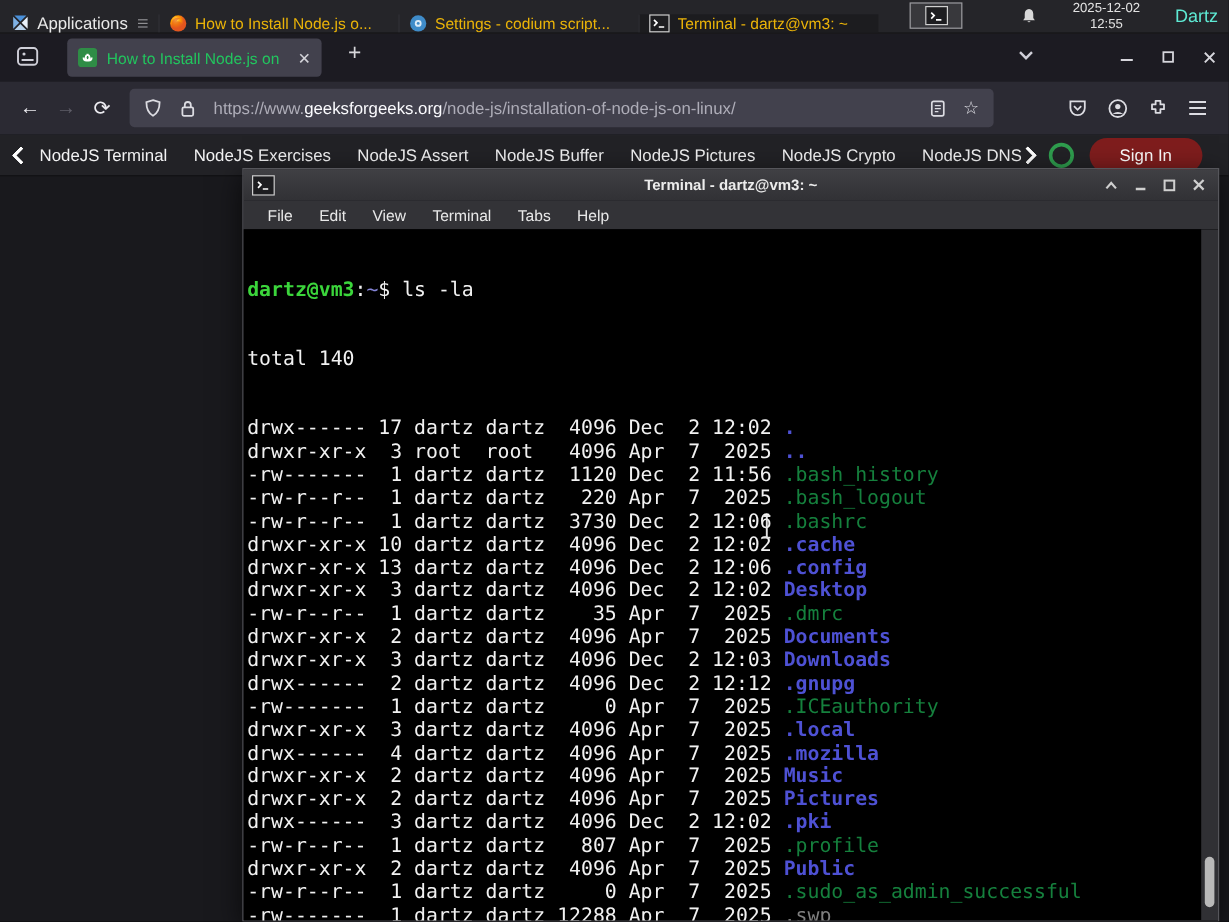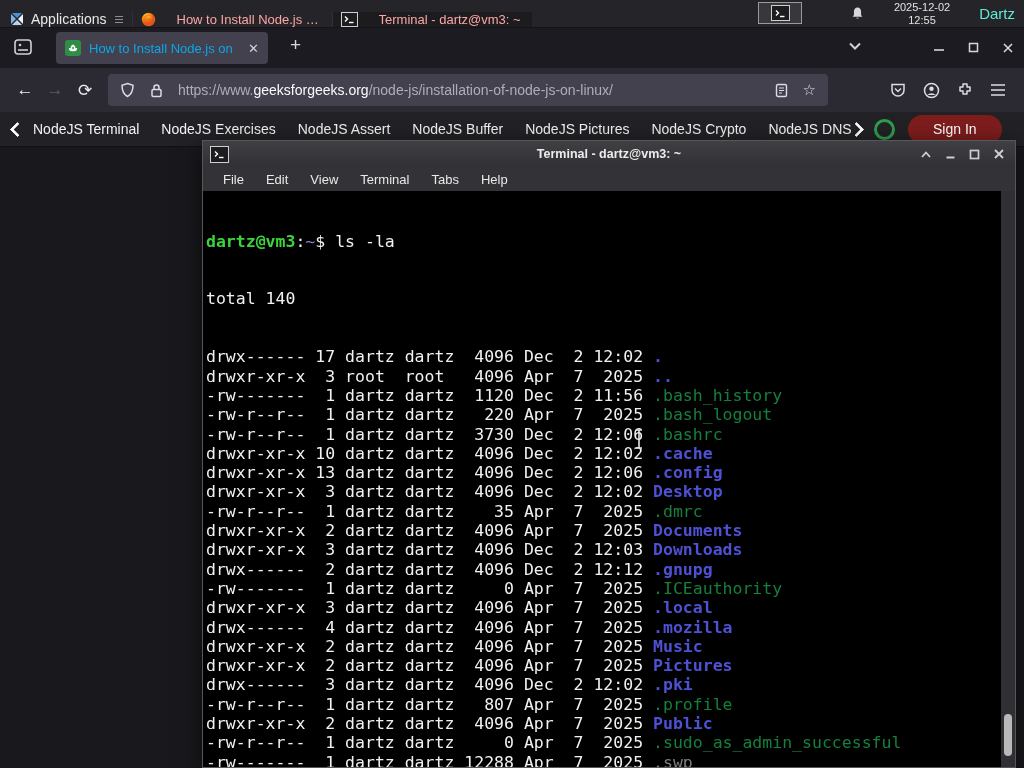--- a/index.html
+++ b/index.html
@@ -6,40 +6,40 @@
   body{width:1024px;height:768px;position:relative;overflow:hidden;background:#1a1a1e;
        font-family:"Liberation Sans",sans-serif;-webkit-font-smoothing:antialiased;}
   svg{display:block;}
 
   
   .panel{position:absolute;left:0;top:0;width:1024px;height:27px;background:#252529;
          border-bottom:1px solid #141416;display:flex;align-items:flex-end;z-index:60;}
   .apps-btn{display:flex;align-items:center;gap:6px;padding:0 9px;color:#e8e8e8;font-size:14px;cursor:default;}
   .apps-extra{display:flex;flex-direction:column;gap:2px;margin-left:2px;}
   .apps-extra i{display:block;width:8px;height:1px;background:#8f8f93;}
-  .task-btn{width:200px;box-sizing:border-box;display:flex;align-items:center;gap:21px;padding:0 8px;
-            border-left:1px solid #313135;color:#fca5a5;font-size:13px;}
+  .task-btn{width:200px;box-sizing:border-box;display:flex;align-items:center;gap:7px;padding:0 8px;
+            border-left:1px solid #313135;color:#eab308;font-size:13px;}
   .task-btn:last-of-type{border-right:1px solid #313135;}
   .task-btn.active{background:#1c1c1f;}
   .task-btn .lbl{white-space:nowrap;overflow:hidden;text-overflow:ellipsis;}
   .pager{position:absolute;left:758px;top:2px;width:44px;height:22px;border:1px solid #9a9a9e;
          background:#38383c;display:flex;align-items:center;justify-content:center;box-sizing:border-box;}
   .panel-right{position:absolute;right:0;top:0;height:27px;display:flex;align-items:center;gap:29px;padding:0 9px;}
   .clock{font-size:11px;color:#e2e2e2;text-align:center;line-height:1.15;}
   .panel-user{font-size:15px;color:#5eead4;}
 
   
   .term-glyph{background:#1d1d20;border:1px solid #cfcfcf;display:flex;align-items:center;justify-content:center;}
 
   
   .tabbar{position:absolute;top:27px;left:0;width:1024px;height:41px;background:#1c1b22;z-index:10;}
   .ffview{position:absolute;left:12px;top:9px;}
   .tab{position:absolute;left:56px;top:5px;width:212px;height:32px;background:#42414d;border-radius:4px;
        display:flex;align-items:center;gap:8px;padding:0 9px;box-sizing:border-box;}
-  .tab-title{flex:1;font-size:13px;color:#0ea5e9;white-space:nowrap;overflow:hidden;}
+  .tab-title{flex:1;font-size:13px;color:#22c55e;white-space:nowrap;overflow:hidden;}
   .tab-close{color:#d2d2d8;font-size:13px;line-height:1;}
   .newtab{position:absolute;left:290px;top:7px;font-size:19px;color:#d6d6da;}
   .tab-chevron{position:absolute;left:848px;top:14px;}
   .win-controls{position:absolute;right:10px;top:0;height:41px;display:flex;align-items:center;gap:23px;}
 
   .navbar{position:absolute;top:68px;left:0;width:1024px;height:44px;background:#2b2a33;display:flex;
           align-items:center;padding:0 10px;box-sizing:border-box;z-index:10;}
   .nav-btn{width:30px;text-align:center;font-size:17px;color:#ecebf0;}
   .nav-btn.fwd{color:#5f5e68;}
   .urlbar{flex:1;height:32px;background:#42414d;border-radius:4px;margin:0 62px 0 8px;display:flex;
@@ -116,20 +116,30 @@
               <stop offset="100%" stop-color="#e3561f"></stop>
             </radialGradient>
           </defs>
         <circle cx="8" cy="8" r="7.2" fill="url(#fxg)"></circle>
         <path d="M3 5 Q6 2 10 3.4 Q7 4 6.4 6.4 Q9 5.6 11 7.6 Q11.6 10.4 9 12.4 Q12.6 11.6 13 8 L13.8 9 Q13.6 13 9.6 14.4 Q4 15 2.6 9.6 Q2 7 3 5 Z" fill="#e3561f" opacity=".55"></path>
       </svg>
     </span>
     <span class="lbl">How to Install Node.js o...</span>
   </div>
 
+  <div class="task-btn">
+    <span>
+      <svg width="15" height="15" viewBox="0 0 16 16">
+        <circle cx="8" cy="8" r="7.2" fill="#3f8cc9"></circle>
+        <circle cx="8" cy="8" r="3" fill="#dcebf7"></circle>
+        <circle cx="8" cy="8" r="1.3" fill="#3f8cc9"></circle>
+      </svg>
+    </span>
+    <span class="lbl">Settings - codium script...</span>
+  </div>
 
   <div class="task-btn active">
     <span class="term-glyph" style="width:15px;height:13px;">
       <svg width="11" height="9" viewBox="0 0 11 9">
           <path d="M1 1.5 L3.5 4 L1 6.5" stroke="#fff" stroke-width="1.4" fill="none"></path>
           <path d="M5 7.5 H9.5" stroke="#fff" stroke-width="1.4"></path>
         </svg>
     </span>
     <span class="lbl">Terminal - dartz@vm3: ~</span>
   </div>

